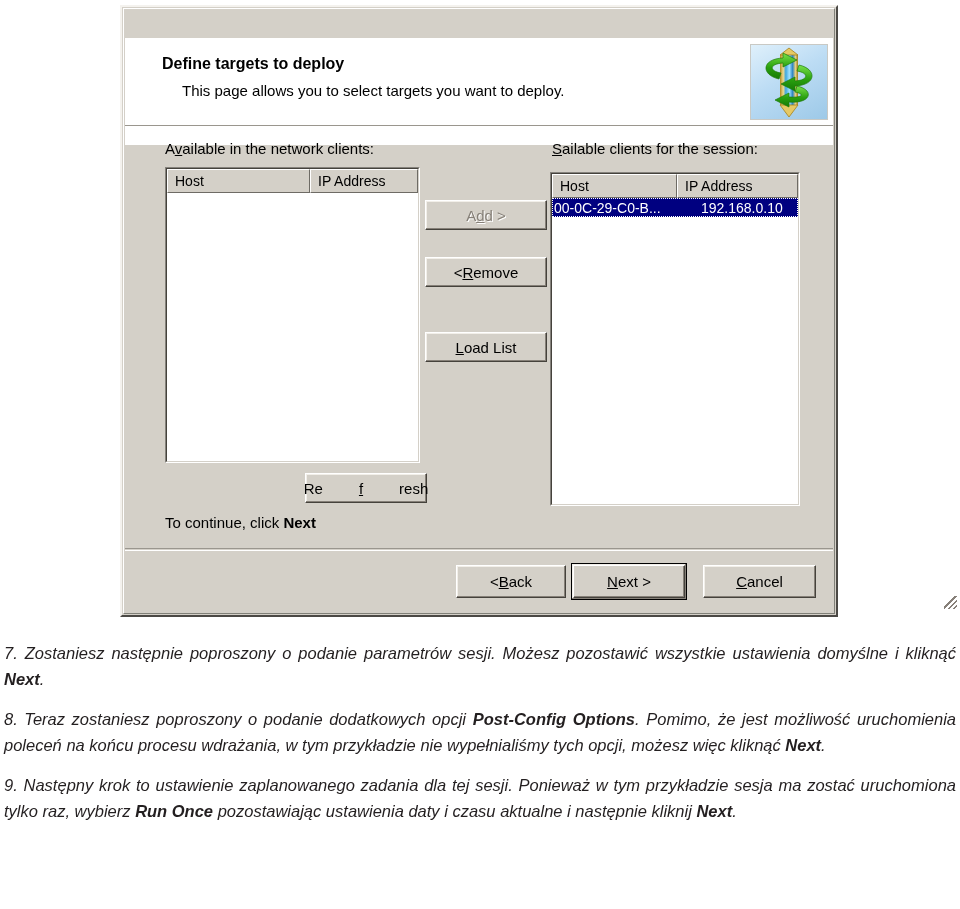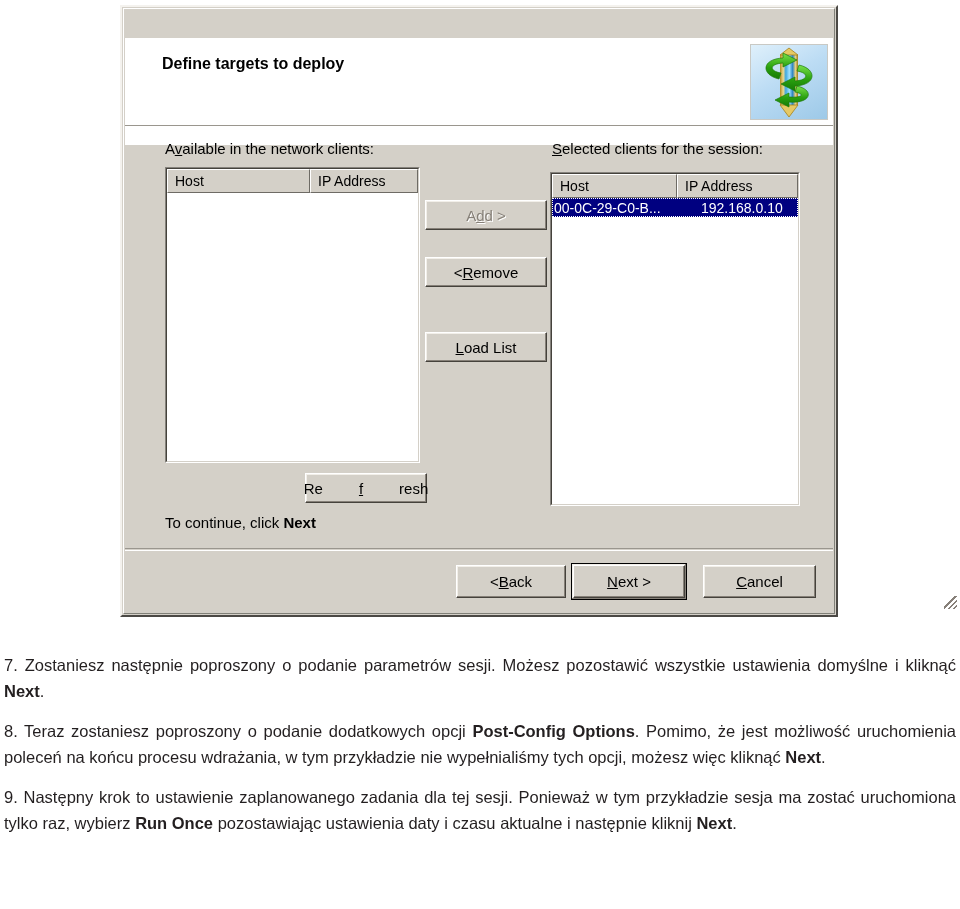--- a/index.html
+++ b/index.html
@@ -284,34 +284,36 @@
     left: 4px;
     top: 640px;
     width: 952px;
     font-size: 16.5px;
     line-height: 26px;
     color: #231f20;
     font-family: "Liberation Sans", sans-serif;
   }
   .para {
     text-align: justify;
-    margin: 12px 0 4px 0;
+    margin: 0 0 4px 0;
+    font-style: italic;
   }
   .para.gap { margin-top: 14px; }
   .para b { font-weight: bold; }
 </style>
 </head>
 <body>
 
 <div class="dialog">
   <div class="dialog-inner"></div>
 
 
   <div class="header-band">
     <div class="header-title">Define targets to deploy</div>
+    <div class="header-sub">This page allows you to select targets you want to deploy.</div>
     <div class="header-icon">
       <svg width="76" height="74" viewBox="0 0 76 74" xmlns="http://www.w3.org/2000/svg">
         <defs>
           <linearGradient id="cyl" x1="0" y1="0" x2="1" y2="0">
             <stop offset="0%" stop-color="#b08a22"></stop>
             <stop offset="18%" stop-color="#f0d98a"></stop>
             <stop offset="32%" stop-color="#3fa8e0"></stop>
             <stop offset="52%" stop-color="#9fe2ff"></stop>
             <stop offset="70%" stop-color="#2f86c4"></stop>
             <stop offset="86%" stop-color="#e8cf7e"></stop>
@@ -369,21 +371,21 @@
         <span class="ul">L</span>
         <span>oad List</span>
       </div>
 
     <div class="btn" style="left:180px; top:345px; width:122px; height:30px;gap:36px;">
         <span>Re</span>
         <span class="ul">f</span>
         <span>resh</span>
       </div>
 
-    <div class="list-label" style="left:427px; top:12px;"><span class="ul">S</span><span>elected clients for the session:</span></div>
+    <div class="list-label" style="left:427px; top:12px;"><span class="ul">S</span><span>ailable clients for the session:</span></div>
 
     <div class="listbox" style="left:425px; top:44px; width:250px; height:334px;">
       <div class="listbox-in">
         <div class="col-header">
           <div class="ch" style="width:125px;">Host</div>
           <div class="ch" style="flex:1;">IP Address</div>
         </div>
         <div class="rows">
           <div class="row-sel">
             <span class="c1">00-0C-29-C0-B...</span>

